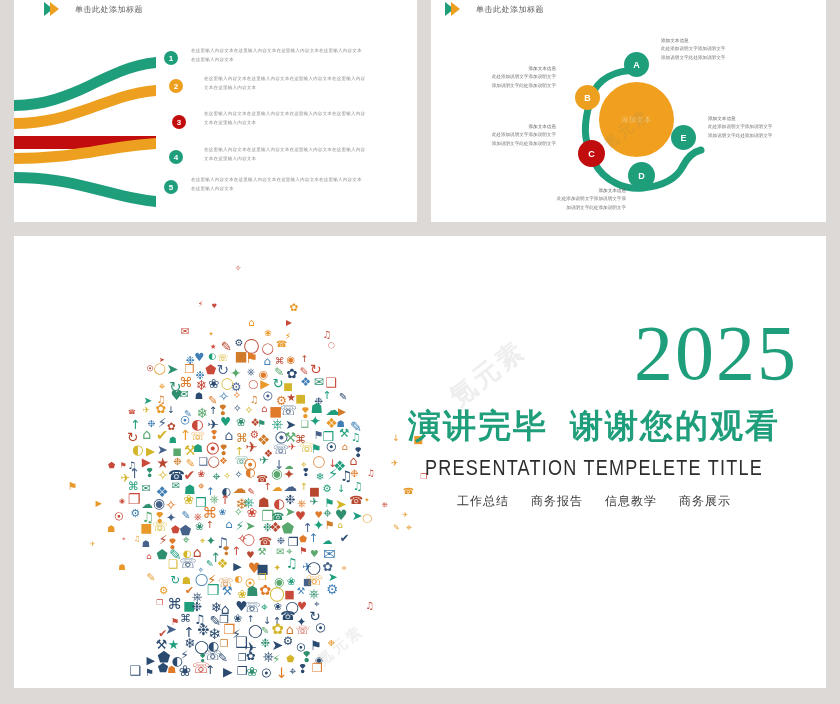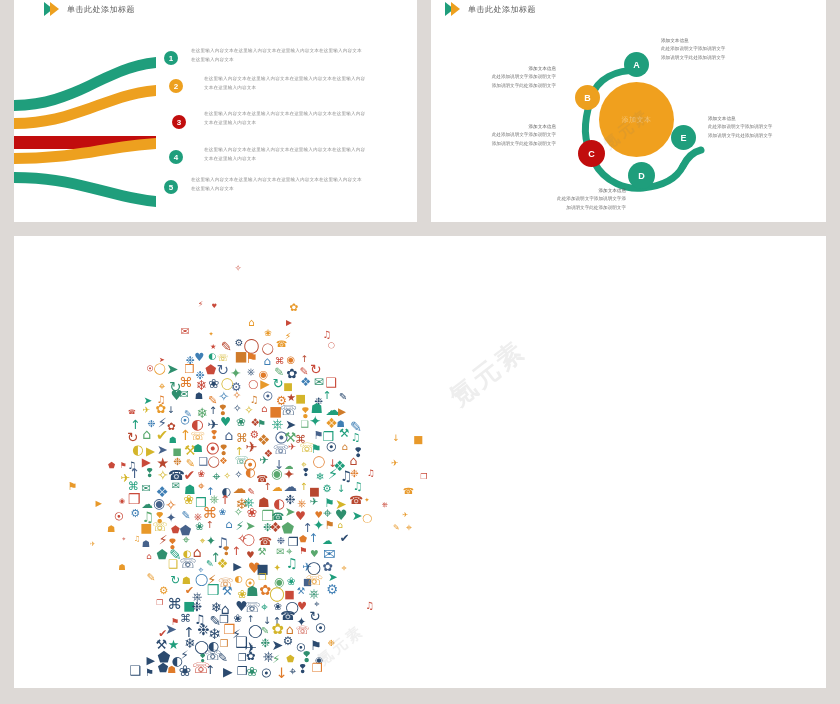--- a/index.html
+++ b/index.html
@@ -11,21 +11,21 @@
   }
   .gallery{position:absolute;inset:0;}
 
   
   .slide{position:absolute;background:#ffffff;overflow:hidden;}
   #slide-1{left:14px;top:0px;width:403px;height:222px;}
   #slide-2{left:431px;top:0px;width:395px;height:222px;}
   #slide-3{left:14px;top:236px;width:812px;height:452px;}
 
   
-  .slide-head{position:absolute;display:flex;align-items:center;gap:8px;}
+  .slide-head{position:absolute;display:flex;align-items:center;gap:16px;}
   #slide-1 .slide-head{left:30px;top:2px;}
   #slide-2 .slide-head{left:14px;top:2px;}
   .chev-group{display:flex;align-items:center;}
   .chev{width:0;height:0;border-top:7px solid transparent;border-bottom:7px solid transparent;}
   .chev.c1{border-left:9px solid #1f9e7c;}
   .chev.c2{border-left:9px solid #eda01f;margin-left:-3px;}
   .head-title{font-size:8px;color:#5d5d5d;letter-spacing:.5px;white-space:nowrap;}
 
   
   .ribbon-svg{position:absolute;left:0;top:28px;width:200px;height:185px;}
@@ -616,20 +616,33 @@
         <span class="ico" style="left: 213.795px; top: 436.127px; color: rgb(43, 74, 111); font-size: 12.5px;">▶</span>
         <span class="ico" style="left: 228.249px; top: 436.089px; color: rgb(43, 74, 111); font-size: 11.8px;">❒</span>
         <span class="ico" style="left: 237.709px; top: 436.363px; color: rgb(47, 143, 110); font-size: 13.1px;">❀</span>
         <span class="ico" style="left: 252.357px; top: 438.05px; color: rgb(43, 74, 111); font-size: 10.7px;">⦿</span>
         <span class="ico" style="left: 267.316px; top: 436.86px; color: rgb(224, 123, 42); font-size: 14.5px;">↓</span>
         <span class="ico" style="left: 278.851px; top: 436.359px; color: rgb(43, 74, 111); font-size: 11.6px;">⌖</span>
         <span class="ico" style="left: 288.692px; top: 432.908px; color: rgb(43, 74, 111); font-size: 12.1px;">❢</span>
         <span class="ico" style="left: 303.556px; top: 431.632px; color: rgb(224, 123, 42); font-size: 12.2px;">❒</span>
       </div>
 
+    <div class="title-block">
+      <div class="year">2025</div>
+      <div class="cn-title">
+        <span>演讲完毕</span><span class="gap"></span><span>谢谢您的观看</span>
+      </div>
+      <div class="en-title">PRESENTATION TEMPELETE TITLE</div>
+      <div class="tag-row">
+        <span>工作总结</span>
+        <span>商务报告</span>
+        <span>信息教学</span>
+        <span>商务展示</span>
+      </div>
+    </div>
 
     <div class="wm" style="left:430px;top:120px;">氪元素</div>
     <div class="wm wm-s" style="left:300px;top:400px;">氪元素</div>
   </div>
 
   <div class="wm wm-s" style="left:600px;top:120px;">氪元素</div>
 
 </div>
 
 </body></html>

